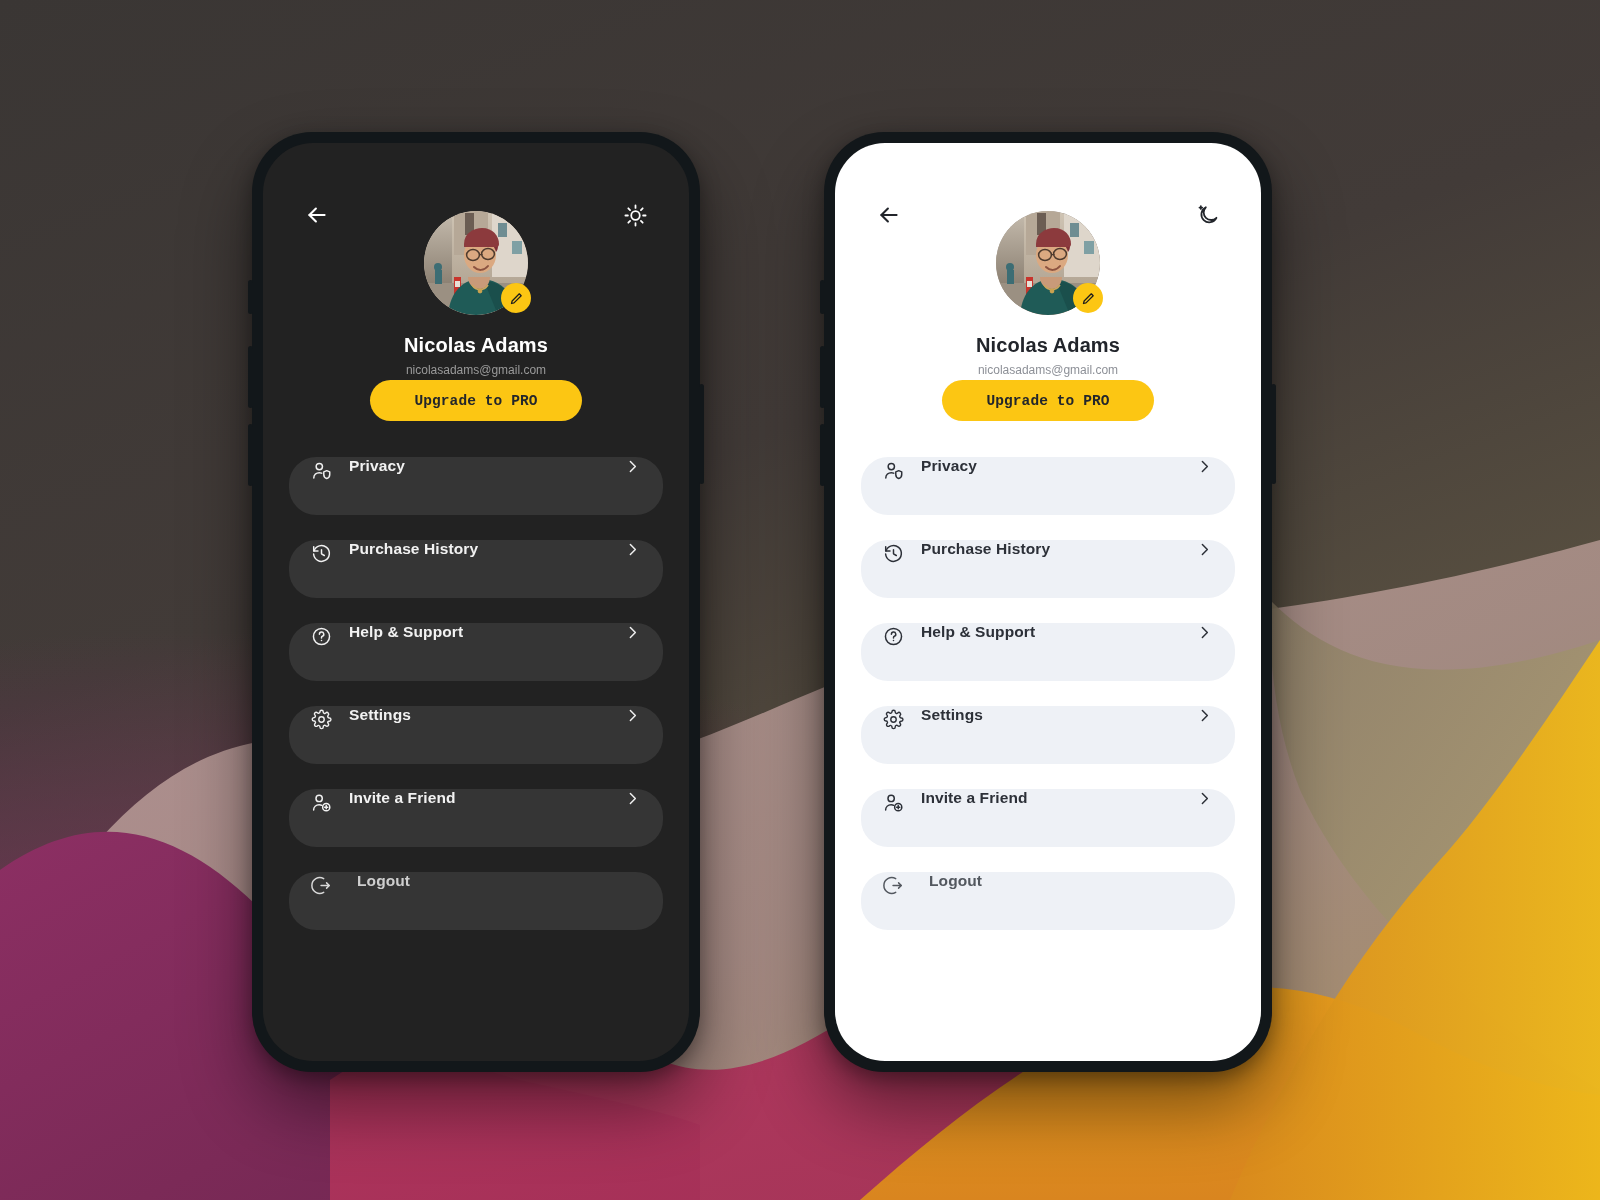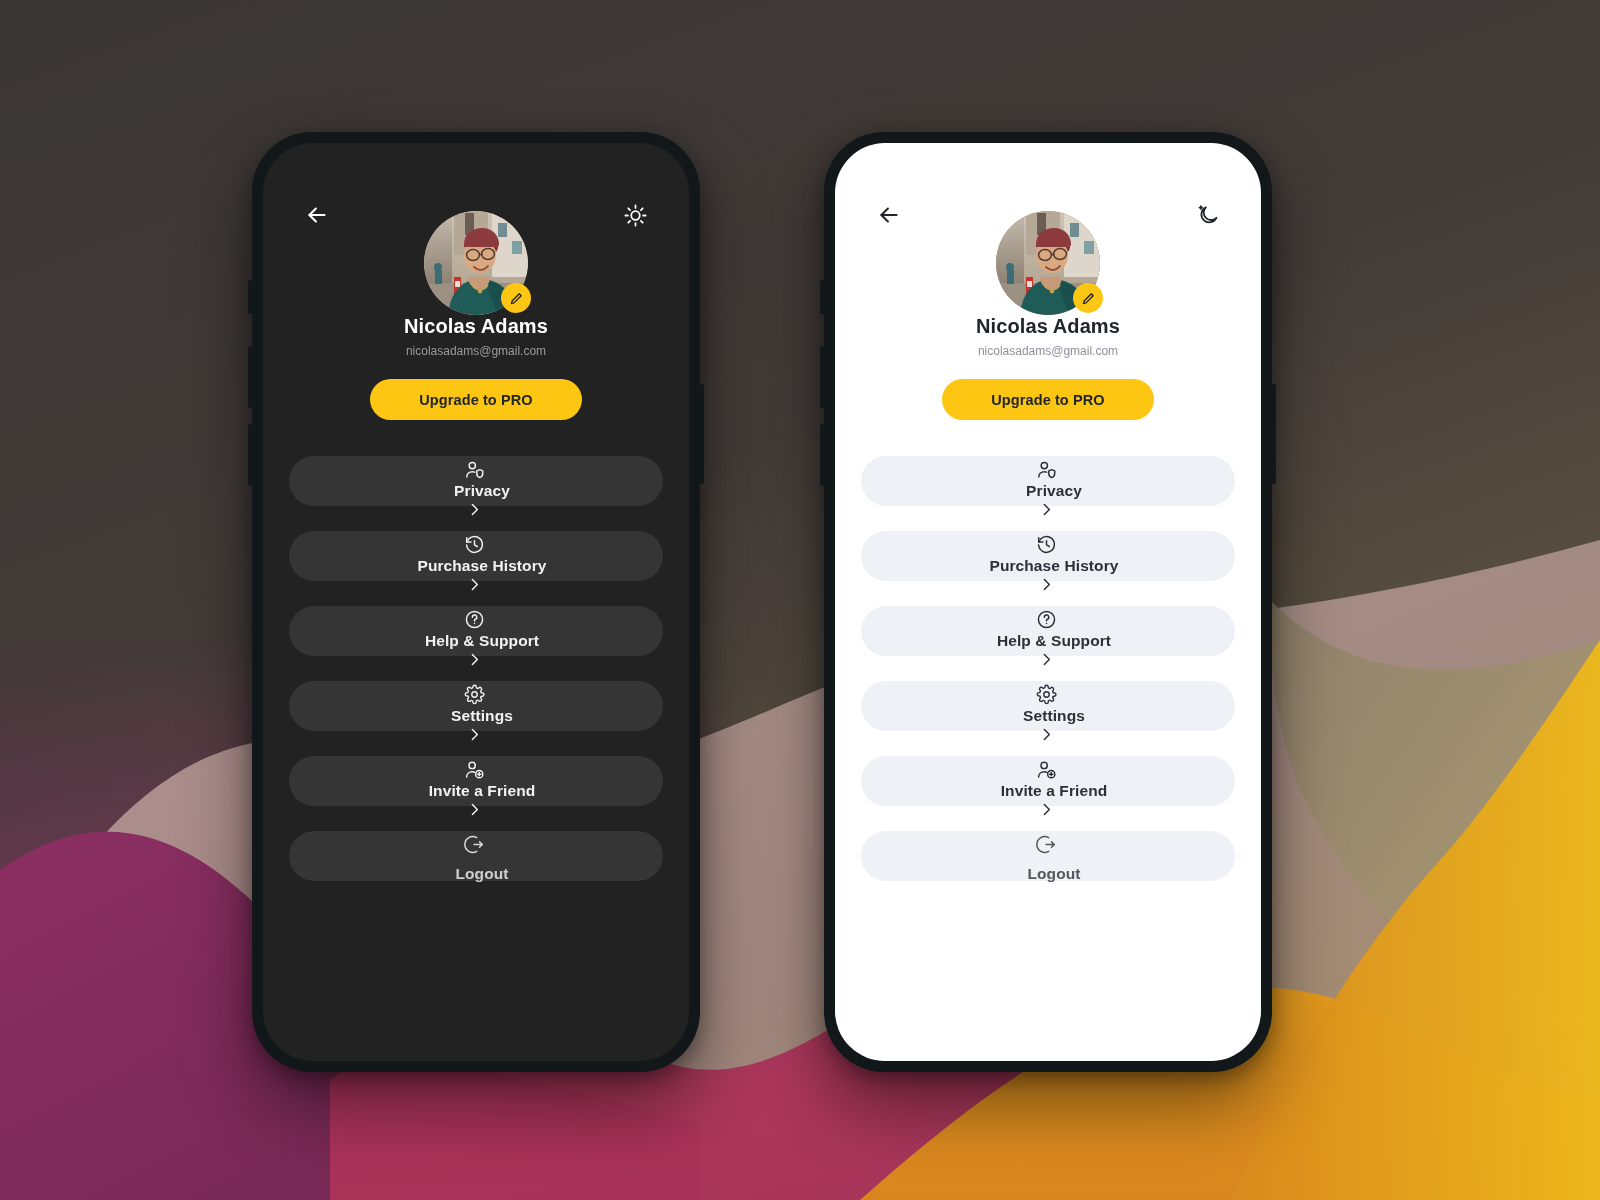--- a/index.html
+++ b/index.html
@@ -84,56 +84,56 @@
   .edit-badge {
     position:absolute;
     right:-3px; bottom:2px;
     width:30px; height:30px;
     border-radius:50%;
     background:#fcc613;
     display:flex; align-items:center; justify-content:center;
     cursor:pointer;
   }
   .pname {
+    margin-top:19px;
     font-size:20px; font-weight:bold;
     letter-spacing:.1px;
   }
   .pname-dark { color:#ffffff; }
   .pname-light { color:#22252b; }
   .pmail {
     margin-top:6px;
     font-size:12px;
   }
   .pmail-dark { color:#9a9a9a; }
   .pmail-light { color:#8d9097; }
 
   .upgrade {
     display:block;
-    margin:21px auto 0;
+    margin:3px auto 0;
     width:212px; height:41px;
     border-radius:21px;
     border:none;
     background:#fcc613;
     color:#23262b;
     font-size:14.5px; font-weight:bold;
-    font-family:Liberation Sans, sans-serif;
+    font-family:Liberation Mono, monospace;
     cursor:pointer;
     letter-spacing:.1px;
   }
 
   
   .menu { margin-top:36px; padding:0 26px; }
   .row {
-    height:50px;
+    height:58px;
     border-radius:27px;
-    display:flex; align-items:center;
+    display:flex; 
     padding:0 22px 0 19px;
     margin-bottom:25px;
     cursor:pointer;
-    flex-direction:column;
   }
   .row:last-child { margin-bottom:0;gap:8px; }
   .row-dark  { background:#353535; }
   .row-light { background:#eef1f6; }
 
   .row-icon { width:26px; height:26px; display:flex; align-items:center; justify-content:center; flex:0 0 auto; }
   .row-label { flex:1; margin-left:15px; font-size:15.5px; font-weight:bold; letter-spacing:.1px; }
   .row-label-dark  { color:#f2f2f2; }
   .row-label-light { color:#2c3038; }
   .row-label-muted-dark  { color:#cfcfcf; }

